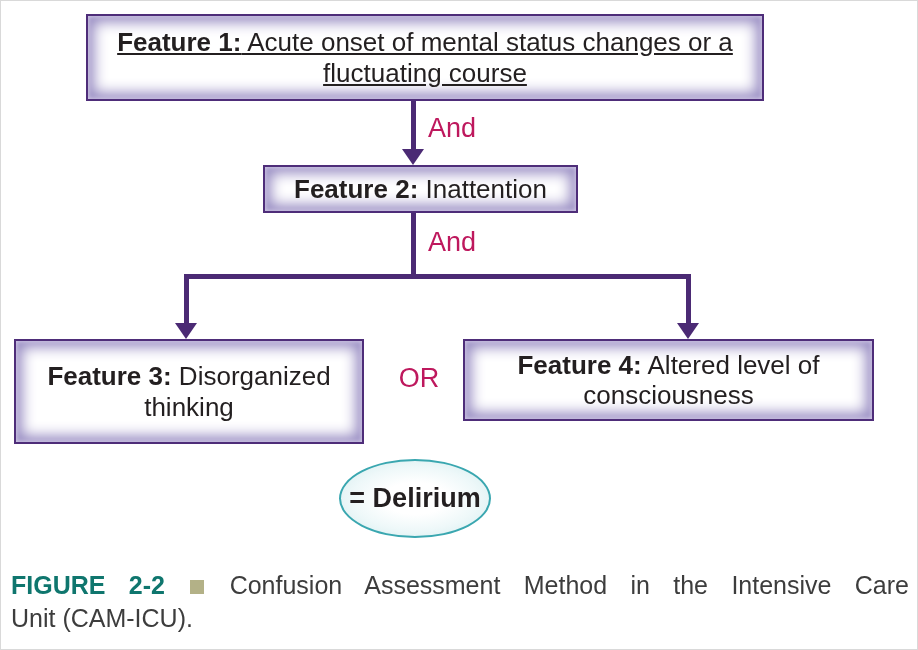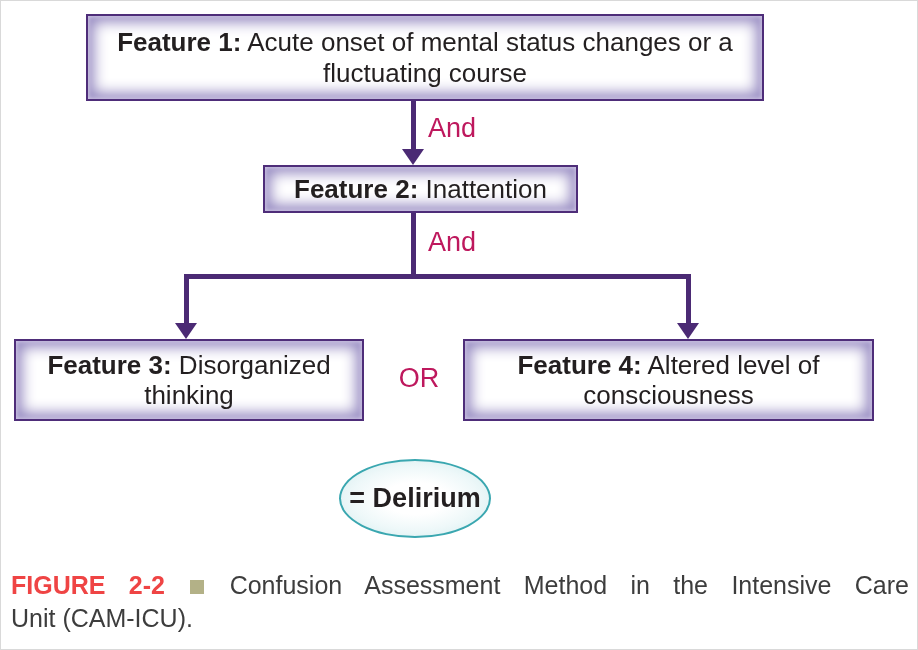--- a/index.html
+++ b/index.html
@@ -23,25 +23,25 @@
     box-shadow: inset 0 0 4px 1px #cfc7e4, inset 0 0 14px 6px #9488c0;
     display: flex;
     align-items: center;
     justify-content: center;
     text-align: center;
     font-size: 26px;
     line-height: 1.16;
     box-sizing: border-box;
   }
   .box .label b { font-weight: bold; }
-  #f1 { left: 85px;  top: 13px;  width: 678px; height: 87px; }
+  #f1 { left: 85px;  top: 13px;  width: 678px; height: 87px; text-decoration: underline; }
   #f1 .label { max-width: 650px; }
   #f2 { left: 262px; top: 164px; width: 315px; height: 48px; }
   #f2 .label { white-space: nowrap; }
-  #f3 { left: 13px;  top: 338px; width: 350px; height: 82px; text-align: center; }
+  #f3 { left: 13px;  top: 338px; width: 350px; height: 105px; text-align: center; }
   #f3 .label { max-width: 330px; }
   #f4 { left: 462px; top: 338px; width: 411px; height: 82px; }
   #f4 .label { max-width: 420px; }
 
   
   .vline, .hline { position: absolute; background: #4b2a74; }
   .vline { width: 5px; }
   .hline { height: 5px; }
   #shaft1  { left: 410px; top: 100px; height: 50px; }
   #head1   { left: 401px; top: 148px; }
@@ -86,21 +86,21 @@
   
   #caption {
     position: absolute;
     left: 10px; top: 568px;
     width: 898px;
     font-size: 25px;
     line-height: 1.32;
     color: #3d3d3d;
   }
   .cap-line1 { text-align: justify; text-align-last: justify; }
-  .cap-label { color: #ef4444; font-weight: bold; }
+  .cap-label { color: #0f766e; font-weight: bold; }
   .cap-bullet {
     display: inline-block;
     width: 14px; height: 14px;
     background: #b3b187;
     margin: 0 2px;
   }
 </style>
 </head>
 <body>
 

